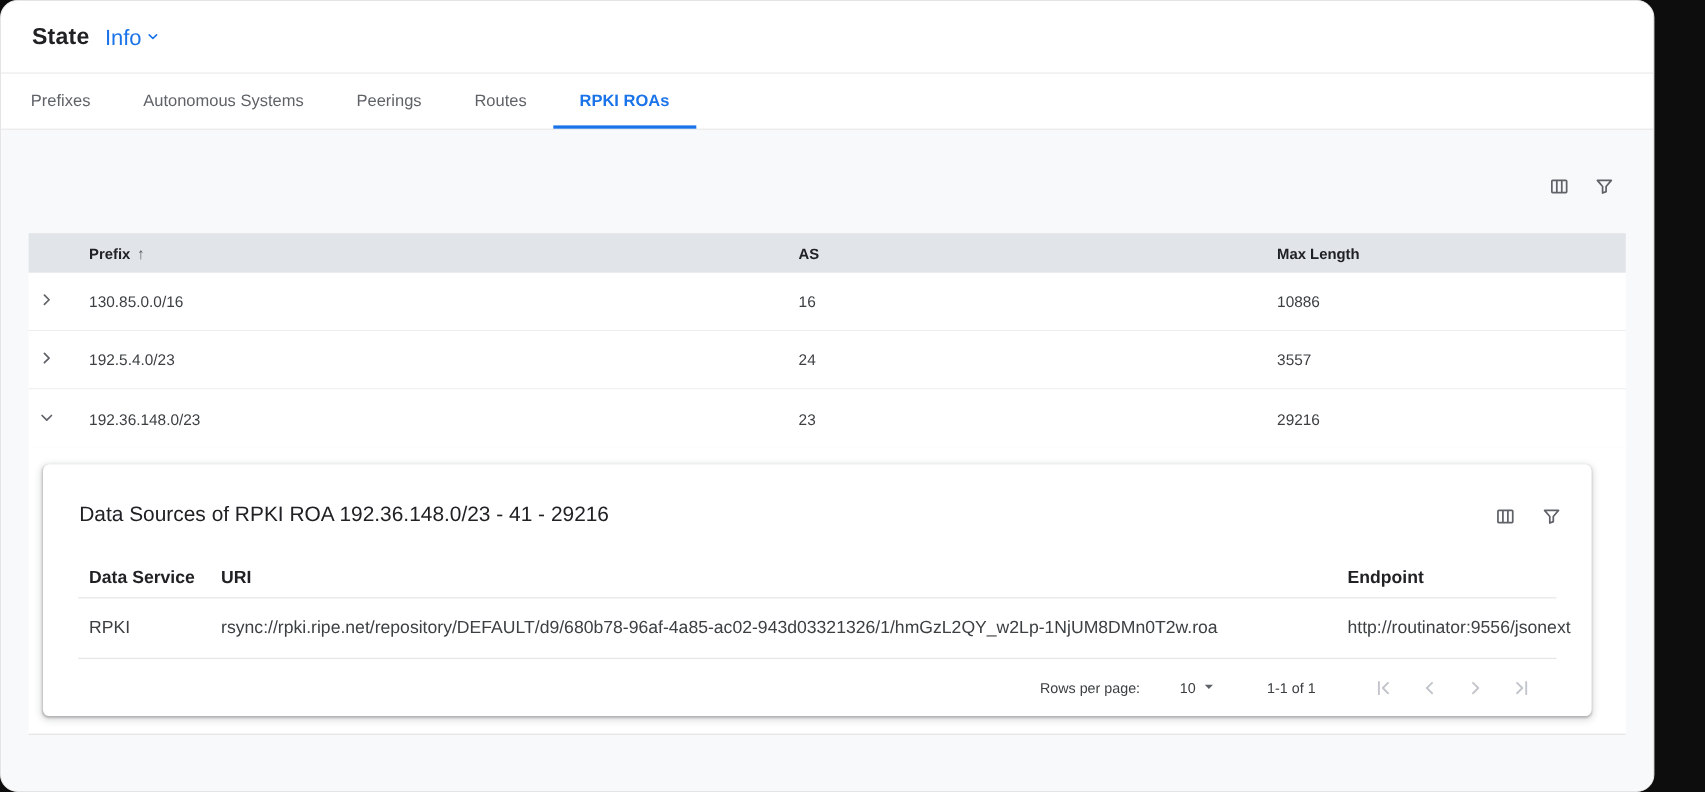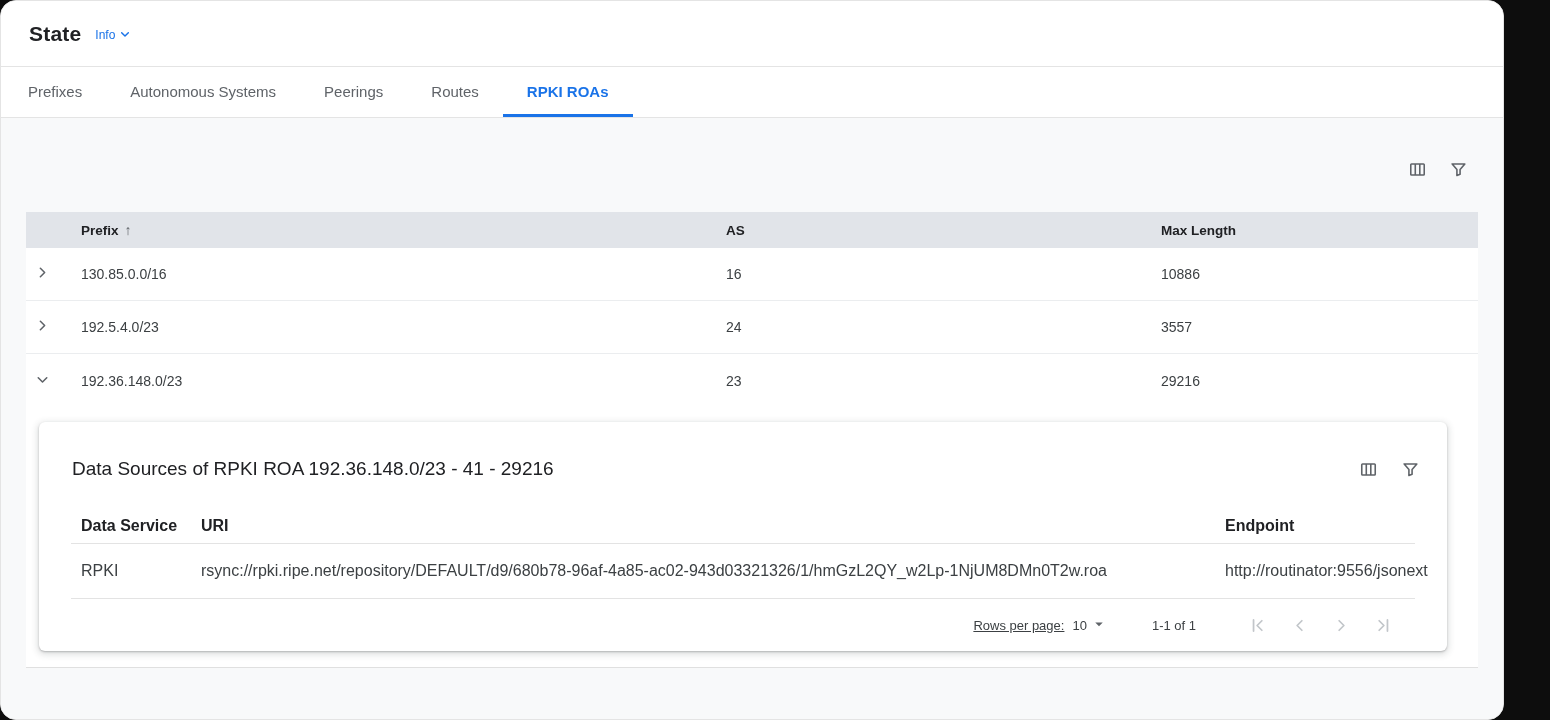--- a/index.html
+++ b/index.html
@@ -13,21 +13,21 @@
   }
 
   
   .page-header {
     height: 66px; display: flex; align-items: center;
     padding-left: 28px; background: #fff; border-bottom: 1px solid #e4e4e4;
   }
   .page-title { font-size: 21px; font-weight: 700; color: #202124; letter-spacing: .2px; }
   .info-link {
     display: inline-flex; align-items: center; gap: 2px;
-    margin-left: 14px; margin-top: 3px; color: #1a73e8; font-size: 12px; cursor: pointer;
+    margin-left: 14px; margin-top: 3px; color: #1a73e8; font-size: 20px; cursor: pointer;
   }
   .info-link svg { width: 16px; height: 16px; }
 
   
   .tab-bar { display: flex; padding-left: 3px; background: #fff; border-bottom: 1px solid #e4e4e4; }
   .tab {
     padding: 0 24px; height: 50px; line-height: 50px;
     font-size: 15px; color: #5f6368; cursor: pointer; white-space: nowrap;
     border-bottom: 3px solid transparent;
   }
@@ -69,21 +69,21 @@
   .detail-table { margin: 28px 32px 0 32px; font-size: 16px; }
   .d-row { display: grid; grid-template-columns: 120px 1024px 1fr; align-items: center; }
   .d-row > div { padding-left: 10px; }
   .d-head { height: 36px; font-weight: 700; color: #202124; border-bottom: 1px solid #e3e3e3; }
   .d-body-row { height: 55px; color: #3c4043; border-bottom: 1px solid #e3e3e3; }
 
   .pagination {
     display: flex; justify-content: flex-end; align-items: center;
     height: 52px; padding-right: 54px; font-size: 13px; color: #3c4043;
   }
-  .rpp-label { margin-right: 8px; text-decoration: underline; }
+  .rpp-label { margin-right: 36px; }
   .rpp-select { display: inline-flex; align-items: center; gap: 3px; margin-right: 44px; cursor: pointer; }
   .rpp-select svg { width: 18px; height: 18px; color: #5f6368; }
   .range-label { margin-right: 52px; }
   .nav-icons { display: flex; gap: 23px; }
   .nav-icons .icon-btn { color: #c2c6ca; width: 19px; height: 19px; }
 </style>
 </head>
 <body>
 
 <div class="app">

